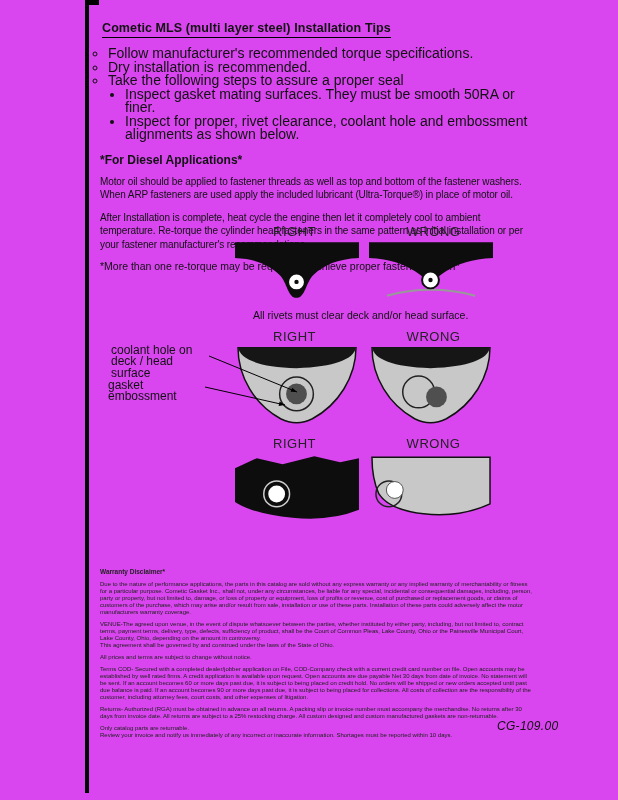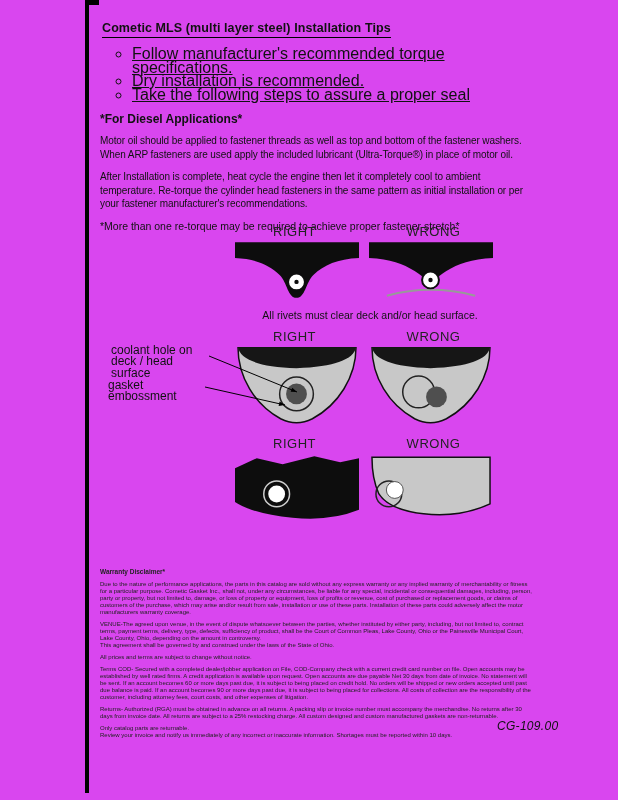--- a/index.html
+++ b/index.html
@@ -16,34 +16,34 @@
   .corner-nub{position:absolute;left:85px;top:0;width:14px;height:5px;background:#000;}
 
   .content{position:absolute;left:100px;top:18px;width:438px;}
   .title{
     display:inline-block;
     font-size:12.5px;font-weight:bold;
     border-bottom:1.5px solid #000;
     padding-bottom:2px;margin:0 0 9px 2px;
     letter-spacing:0.1px;
   }
-  ul.tips{margin:0 0 0 32px;padding:0;list-style:circle;font-size:16px;line-height:13.5px;text-decoration:underline;}
+  ul.tips{margin:0 0 0 8px;padding:0;list-style:circle;font-size:14px;line-height:13.5px;}
   ul.tips > li{margin:0;}
   ul.sub{margin:0 0 0 17px;padding:0;list-style:disc;}
   .diesel-heading{font-size:12px;font-weight:bold;margin:11px 0 8px 0;}
   p.body{margin:0 0 9px 0;font-size:10px;line-height:13.5px;letter-spacing:-0.1px;}
   p.note{margin:4px 0 0 0;font-size:10.5px;line-height:13.5px;}
 
   .figures{position:absolute;left:235px;top:224px;width:258px;}
   .fig-row{margin-bottom:7px;}
   .fig-labels{display:flex;gap:20px;font-size:13px;line-height:16px;margin-bottom:2px;color:#222;}
   .fig-labels span{width:124px;text-align:center;letter-spacing:0.5px;}
   .fig-imgs{display:flex;gap:10px;position:relative;}
   svg.fig{display:block;}
-  .fig-caption{font-size:10.5px;line-height:12.5px;margin:5px 0 5px 12px;white-space:pre-line;text-align:center;}
+  .fig-caption{font-size:10.5px;line-height:12.5px;margin:5px 0 5px 18px;white-space:pre-line;}
   .ann{position:absolute;font-size:12px;line-height:11.5px;white-space:pre-line;color:#111;}
   .ann-coolant{right:100%;margin-right:24px;top:-2px;width:100px;}
   .ann-emboss{right:100%;margin-right:32px;top:33px;width:95px;}
   svg.connectors{position:absolute;left:-30px;top:0;width:110px;height:82px;overflow:visible;pointer-events:none;}
 
   .legal{position:absolute;left:100px;top:568px;width:434px;font-size:6px;line-height:7px;color:#222;}
   .legal h2{font-size:6.5px;font-weight:bold;margin:0 0 6px 0;}
   .legal p{margin:0 0 5px 0;white-space:pre-line;}
 
   .doc-code{position:absolute;left:497px;top:719px;font-size:12px;letter-spacing:0.3px;color:#111;font-style:italic;}
@@ -55,20 +55,24 @@
   <div class="left-rule"></div>
   <div class="corner-nub"></div>
 
   <div class="content">
     <h1 class="title">Cometic MLS (multi layer steel) Installation Tips</h1>
 
     <ul class="tips">
       <li><span>Follow manufacturer's recommended torque specifications.</span></li>
       <li><span>Dry installation is recommended.</span></li>
       <li><span>Take the following steps to assure a proper seal</span>
+        <ul class="sub">
+          <li><span>Inspect gasket mating surfaces.  They must be smooth 50RA or finer.</span></li>
+          <li><span>Inspect for proper, rivet clearance, coolant hole and embossment alignments as shown below.</span></li>
+        </ul>
       </li>
     </ul>
 
     <h2 class="diesel-heading">*For Diesel Applications*</h2>
     <p class="body">Motor oil should be applied to fastener threads as well as top and bottom of the fastener washers. When ARP fasteners are used apply the included lubricant (Ultra-Torque®) in place of motor oil.</p>
     <p class="body">After Installation is complete, heat cycle the engine then let it completely cool to ambient temperature. Re-torque the cylinder head fasteners in the same pattern as initial installation or per your fastener manufacturer's recommendations.</p>
     <p class="note">*More than one re-torque may be required to achieve proper fastener stretch*</p>
   </div>
 
   <div class="figures">

